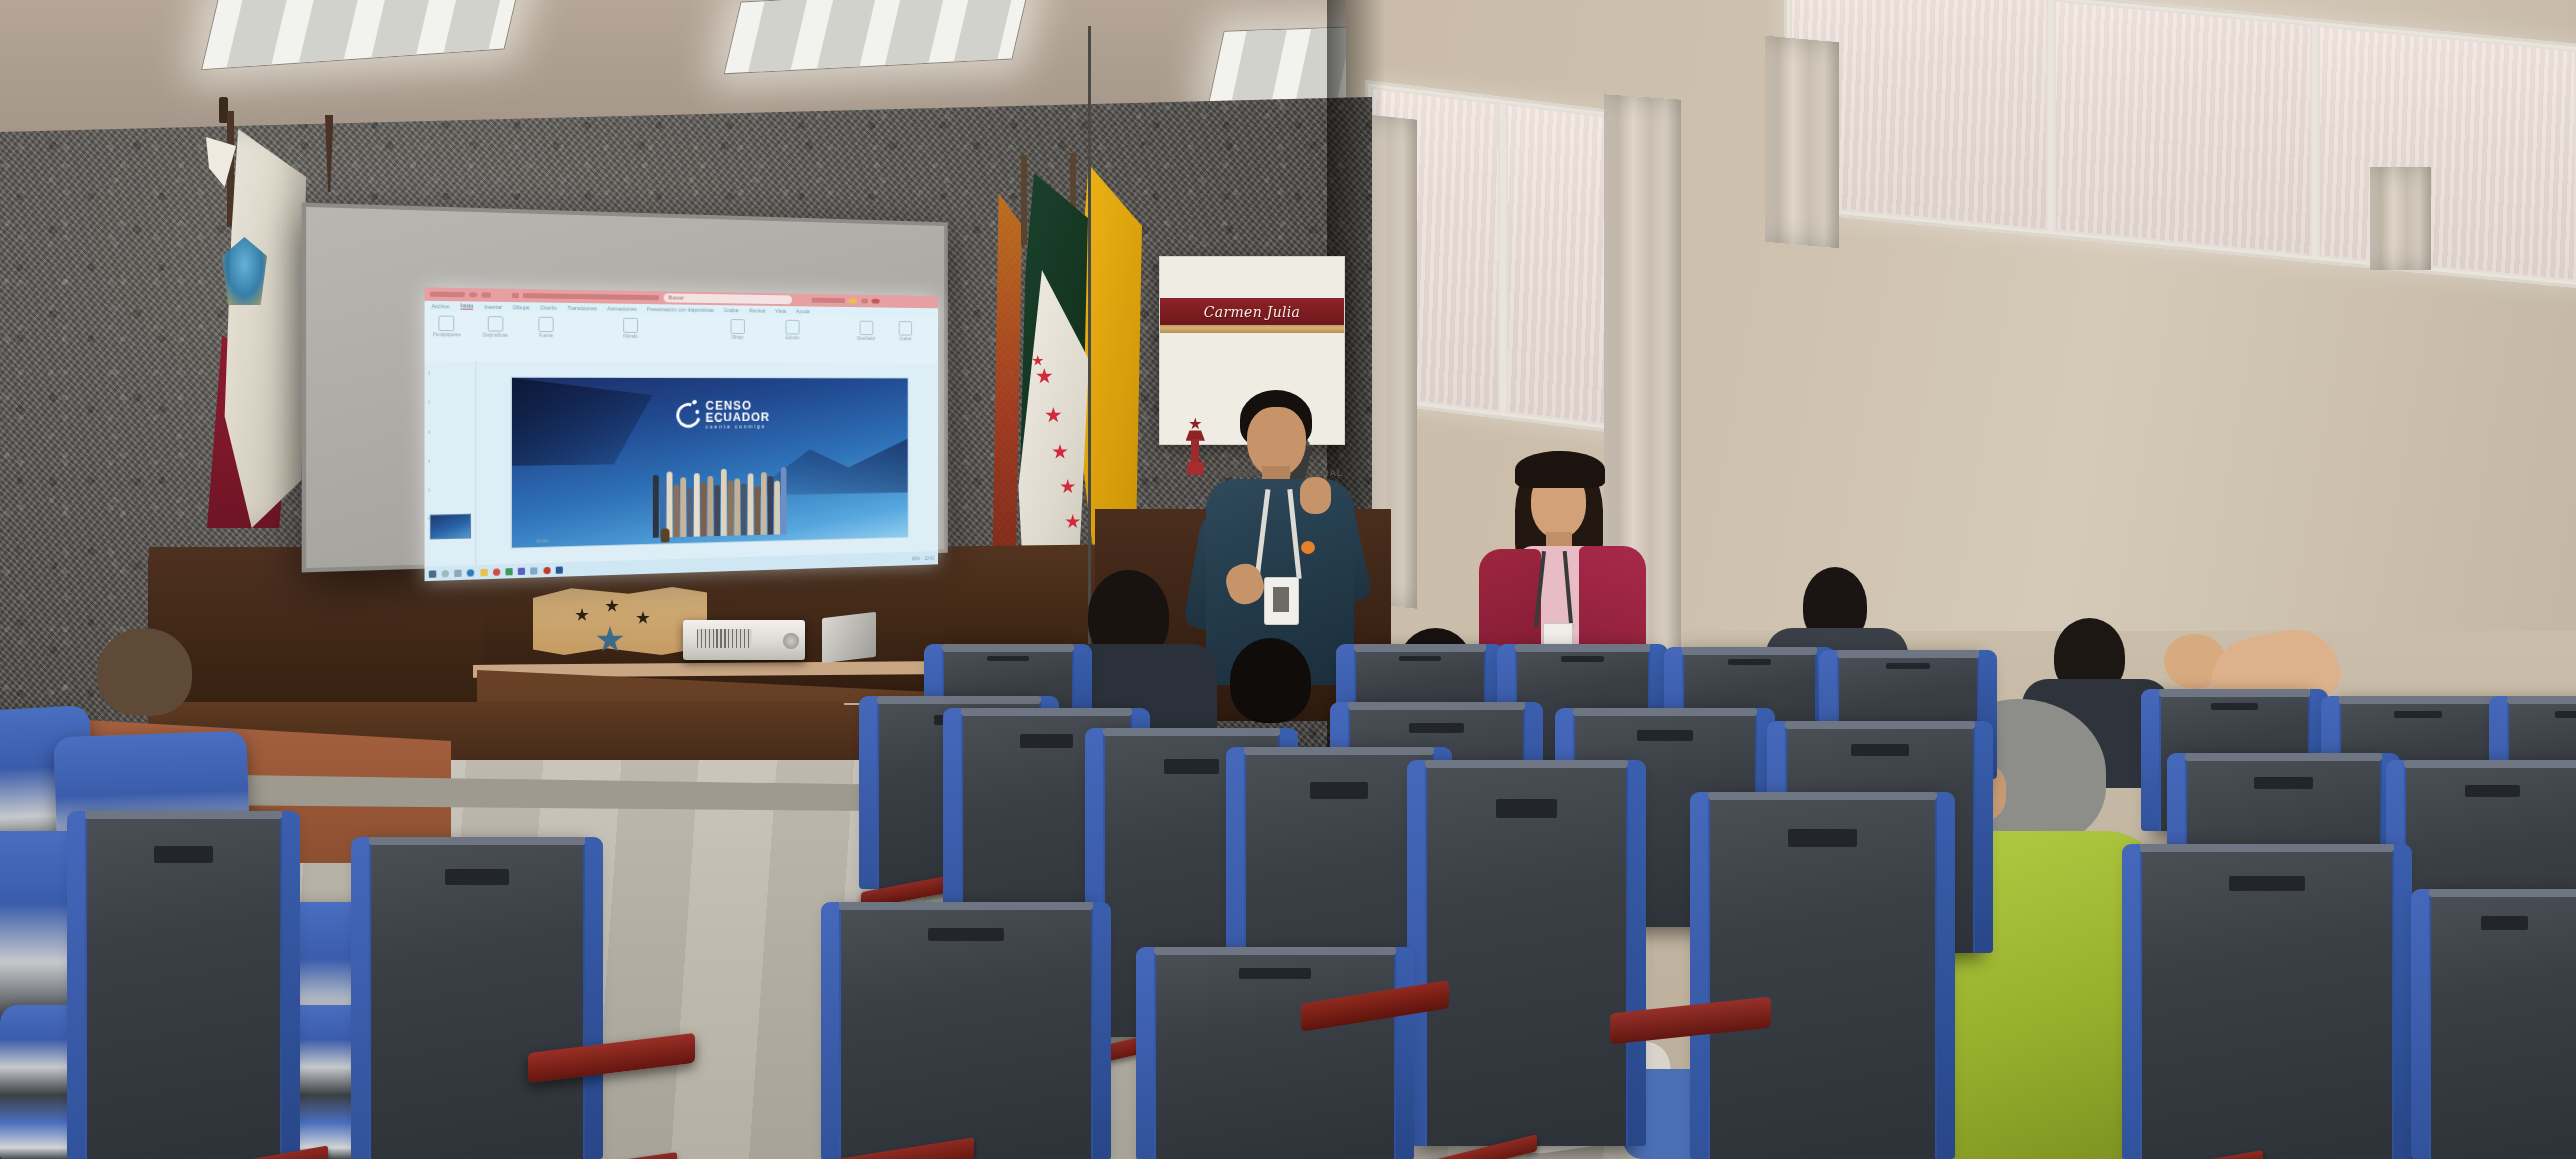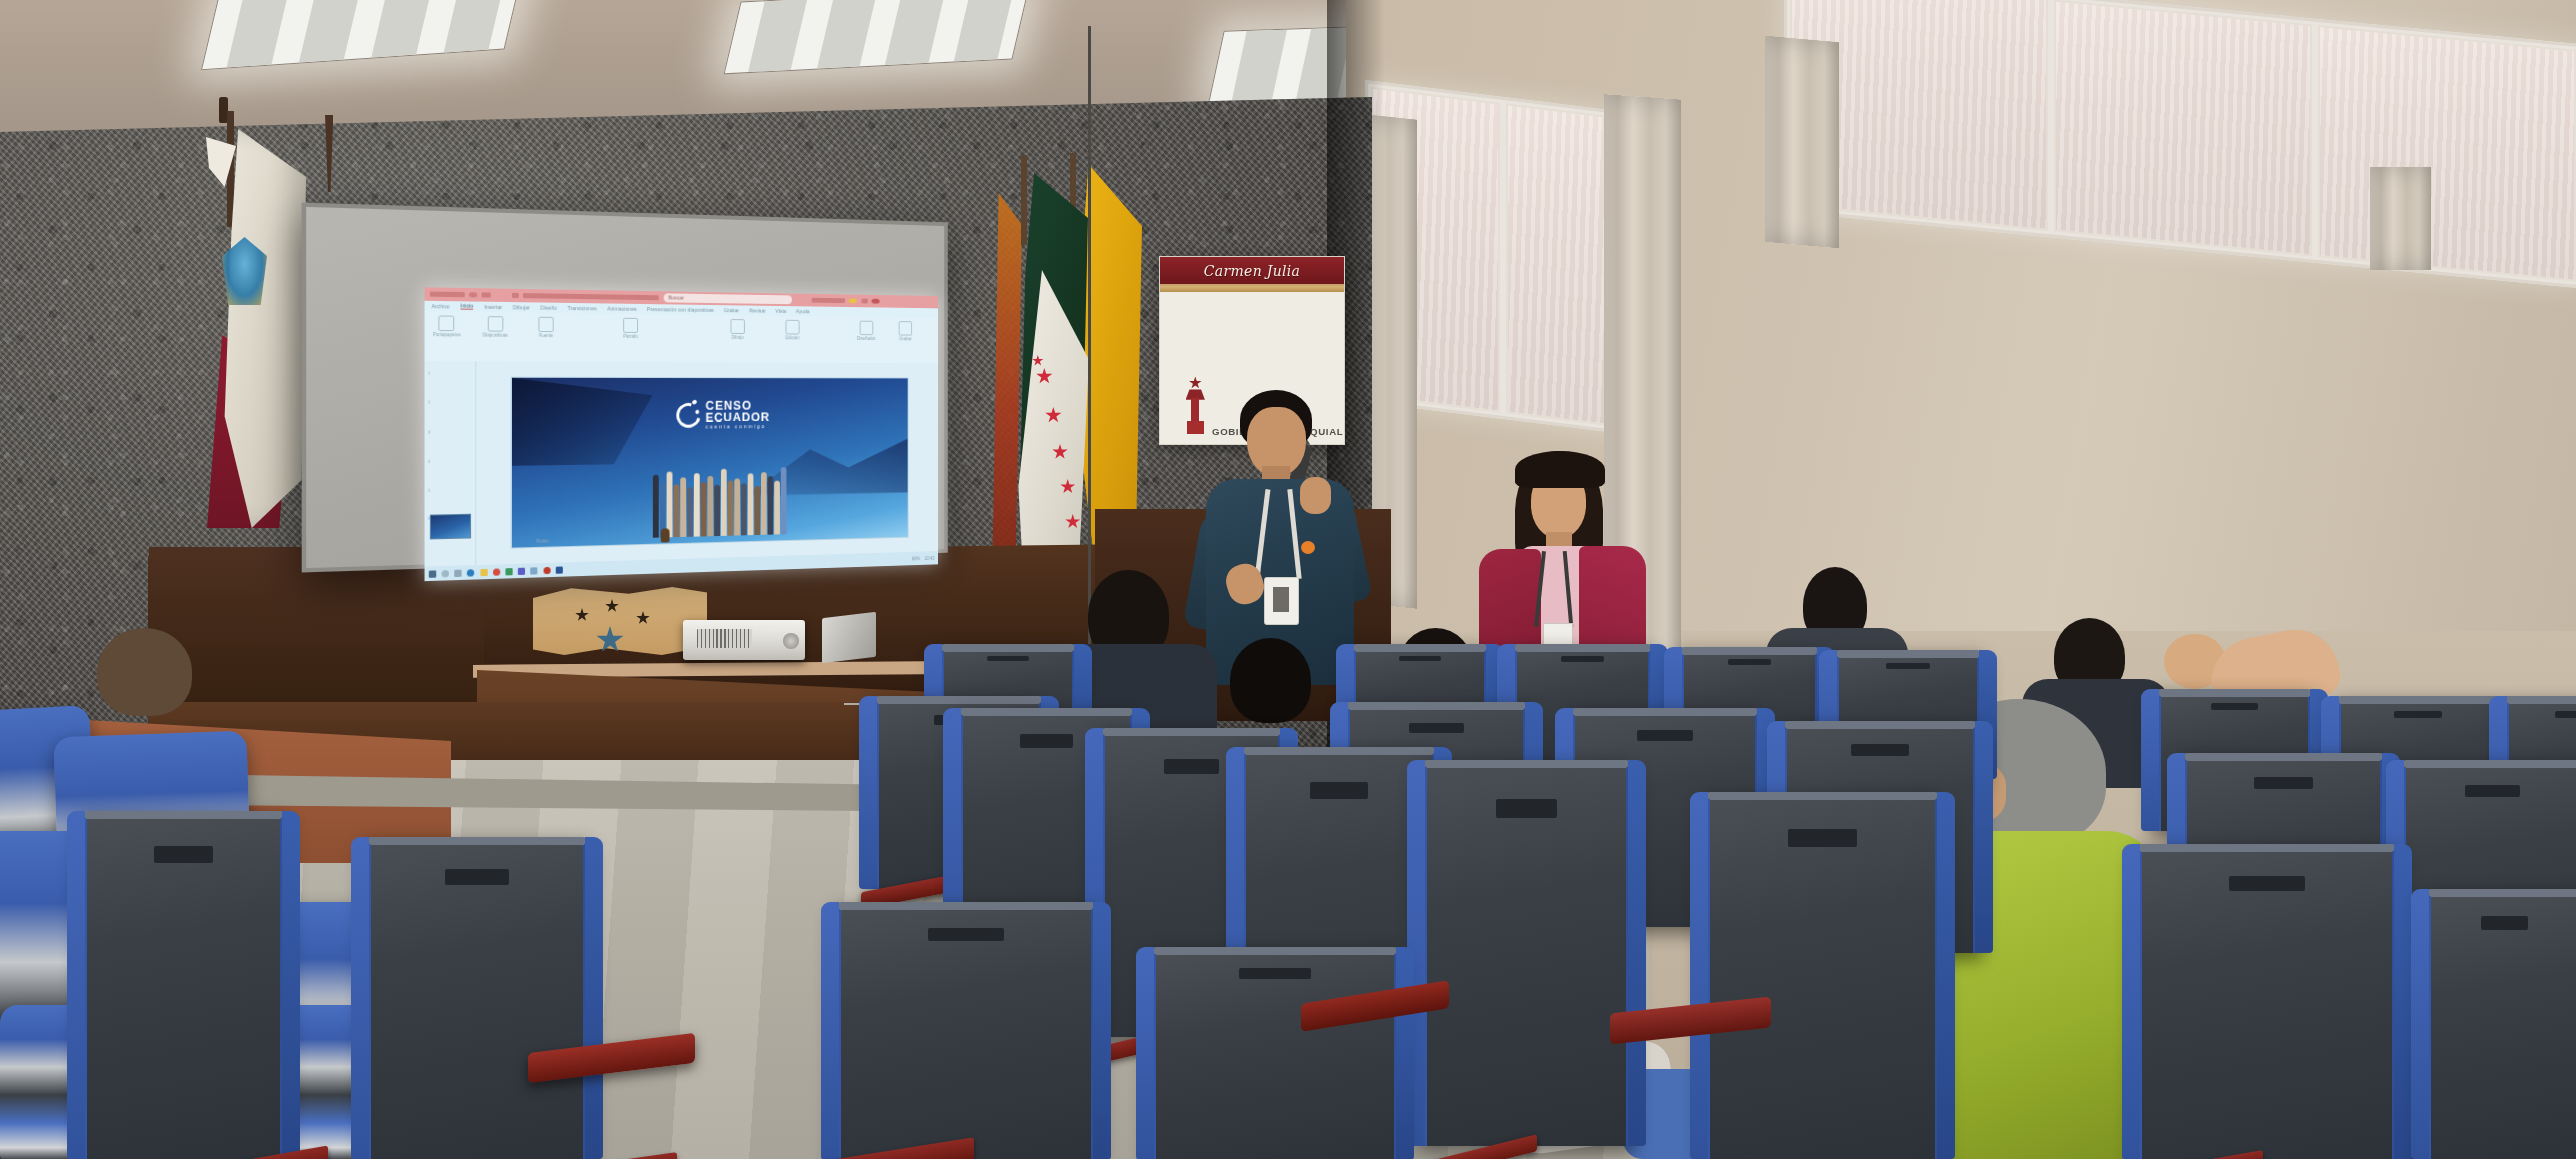--- a/index.html
+++ b/index.html
@@ -224,21 +224,21 @@
   #flagpole-3{left:1070px;top:153px;width:6.4px;height:77px;background:#5a4430;}
   #flag-redstripe{left:992px;top:193px;width:30px;height:399px;
     background:linear-gradient(180deg,#c7721b 0%,#a8391d 55%,#7e2414 100%);
     clip-path:polygon(22% 0,100% 8%,78% 96%,0 100%);opacity:.9;}
 
   
   #banner{left:1159px;top:256px;width:184px;height:187px;
     background:#efece4;border:1.9px solid #d8d3c6;box-shadow:0 5.2px 16.7px rgba(0,0,0,.4);}
   #banner-bar{height:27px;background:linear-gradient(180deg,#8c2327 0%,#6e171c 100%);
     display:flex;align-items:center;justify-content:center;
-    border-bottom:2.6px solid #c7a46a;}
+    border-bottom:2.6px solid #c7a46a;margin-top:41px;}
   #banner-bar span{color:#fbeee4;font-family:"DejaVu Serif",serif;font-style:italic;
     font-size:14px;letter-spacing:0.3px;text-shadow:0.6px 0.6px 0 rgba(0,0,0,.4);}
   #banner-gold{height:5.8px;background:linear-gradient(180deg,#d8b679,#b58f4d);}
   #banner-body{position:relative;height:149px;}
   #banner-tower{position:absolute;left:23px;bottom:6.4px;width:24.5px;height:58px;}
   #bt-star{position:absolute;left:5.8px;top:0;width:13px;height:13px;background:#8c2327;
     clip-path:polygon(50% 0,61% 35%,98% 35%,68% 57%,79% 91%,50% 70%,21% 91%,32% 57%,2% 35%,39% 35%);}
   #bt-cap{position:absolute;left:2.6px;top:13px;width:19.3px;height:10.3px;background:#8c2327;
     clip-path:polygon(0 100%,20% 0,80% 0,100% 100%);}
   #bt-body{position:absolute;left:8.4px;top:22px;width:7.7px;height:26px;background:#9e2a2d;}

